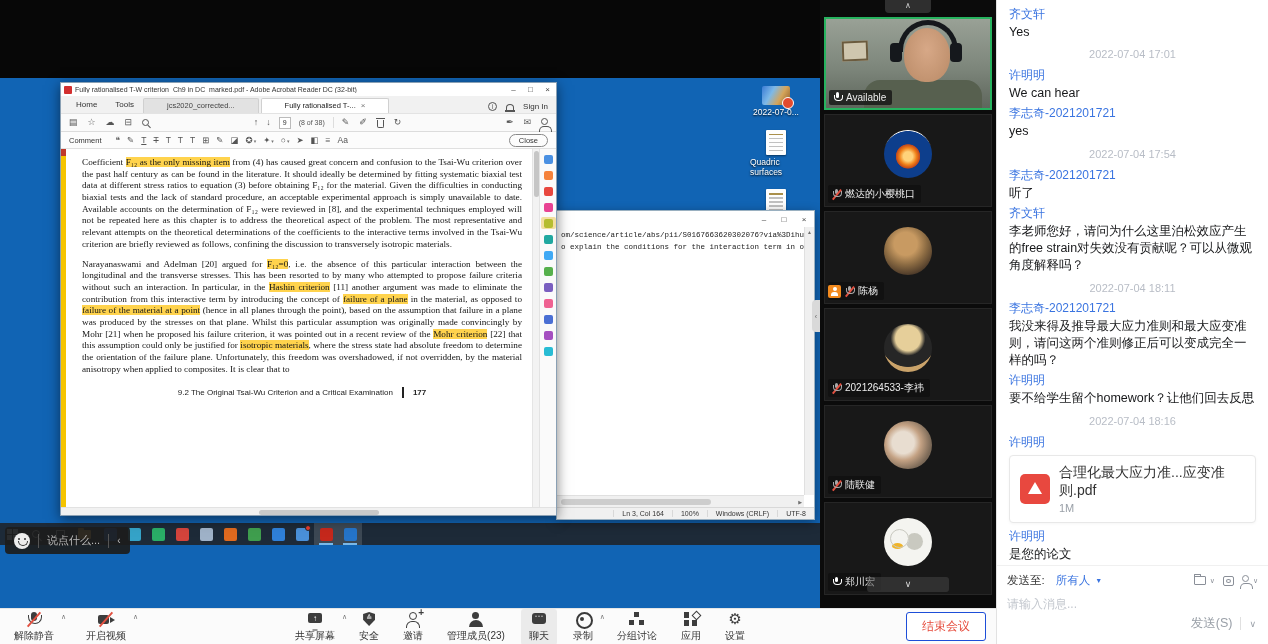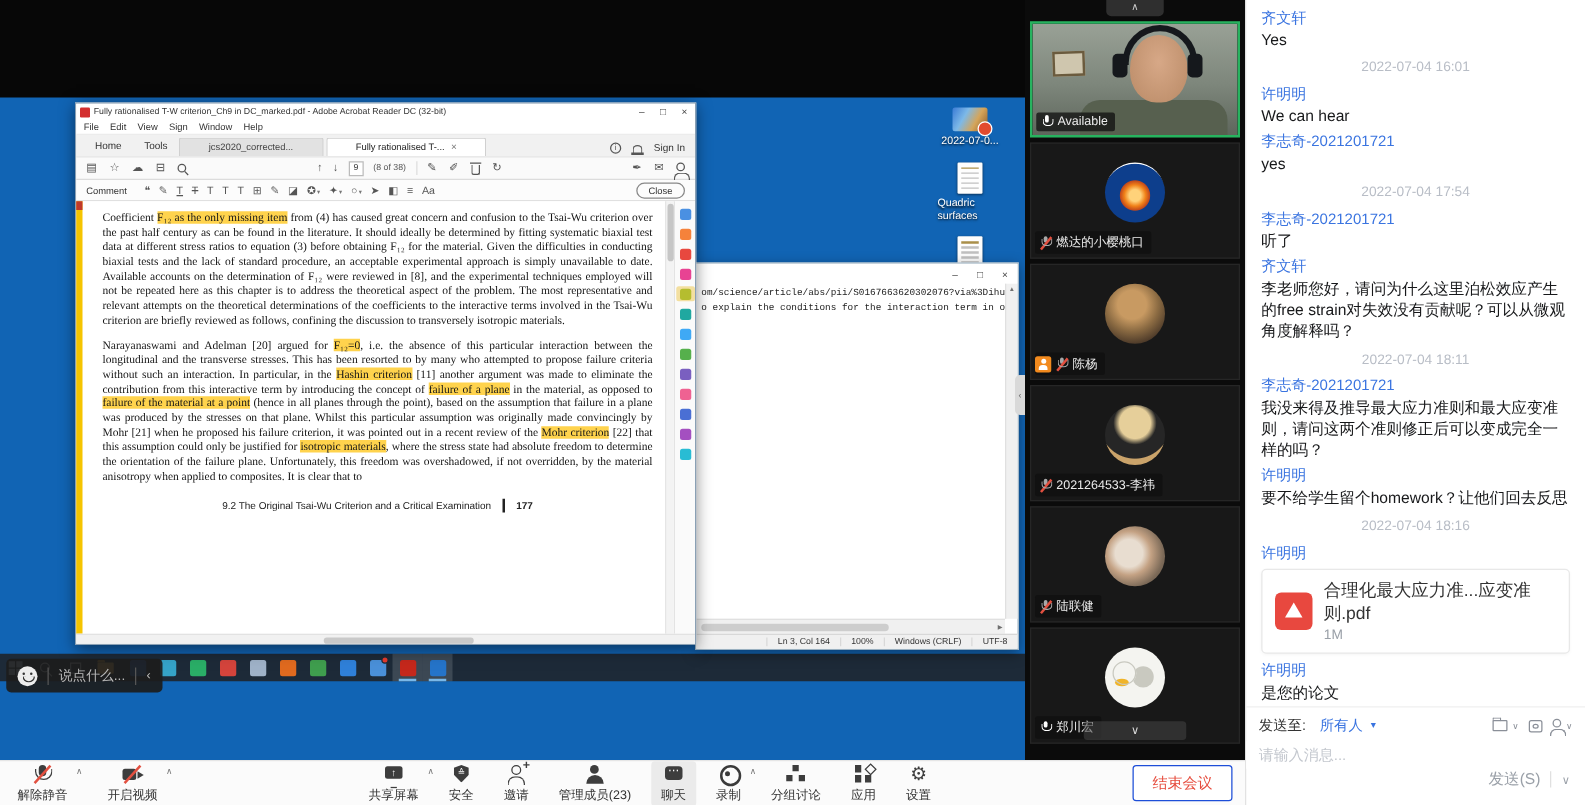--- a/index.html
+++ b/index.html
@@ -276,28 +276,20 @@
     <div id="acrobat">
       <div class="ac-title">
         <span class="ac-ico"></span>
         <span class="ac-title-text">Fully rationalised T-W criterion_Ch9 in DC_marked.pdf - Adobe Acrobat Reader DC (32-bit)</span>
         <span class="ac-ctrls">
           <span class="ac-ctrl">–</span>
           <span class="ac-ctrl">□</span>
           <span class="ac-ctrl">×</span>
         </span>
       </div>
-      <div class="ac-menu" id="ac-menu">
-          <span class="menu-item">File</span>
-          <span class="menu-item">Edit</span>
-          <span class="menu-item">View</span>
-          <span class="menu-item">Sign</span>
-          <span class="menu-item">Window</span>
-          <span class="menu-item">Help</span>
-        </div>
       <div class="ac-tabs">
         <span id="ac-navtabs" style="display:flex">
             <span class="nav-tab">Home</span>
             <span class="nav-tab">Tools</span>
           </span>
         <span id="ac-doctabs" style="display:flex">
             <span class="doc-tab">jcs2020_corrected...</span>
             <span class="doc-tab active">Fully rationalised T-...<span class="tab-x">×</span></span>
           </span>
         <span class="ac-tab-right">
@@ -553,21 +545,21 @@
         </div>
       </div>
   </div>
 
   <div id="chat">
     <div id="chat-messages">
         <div class="c-msg">
           <div class="c-sender">齐文轩</div>
           <div class="c-text">Yes</div>
         </div>
-        <div class="c-time">2022-07-04 16:01</div>
+        <div class="c-time">2022-07-04 17:01</div>
         <div class="c-msg">
           <div class="c-sender">许明明</div>
           <div class="c-text">We can hear</div>
         </div>
         <div class="c-msg">
           <div class="c-sender">李志奇-2021201721</div>
           <div class="c-text">yes</div>
         </div>
         <div class="c-time">2022-07-04 17:54</div>
         <div class="c-msg">

